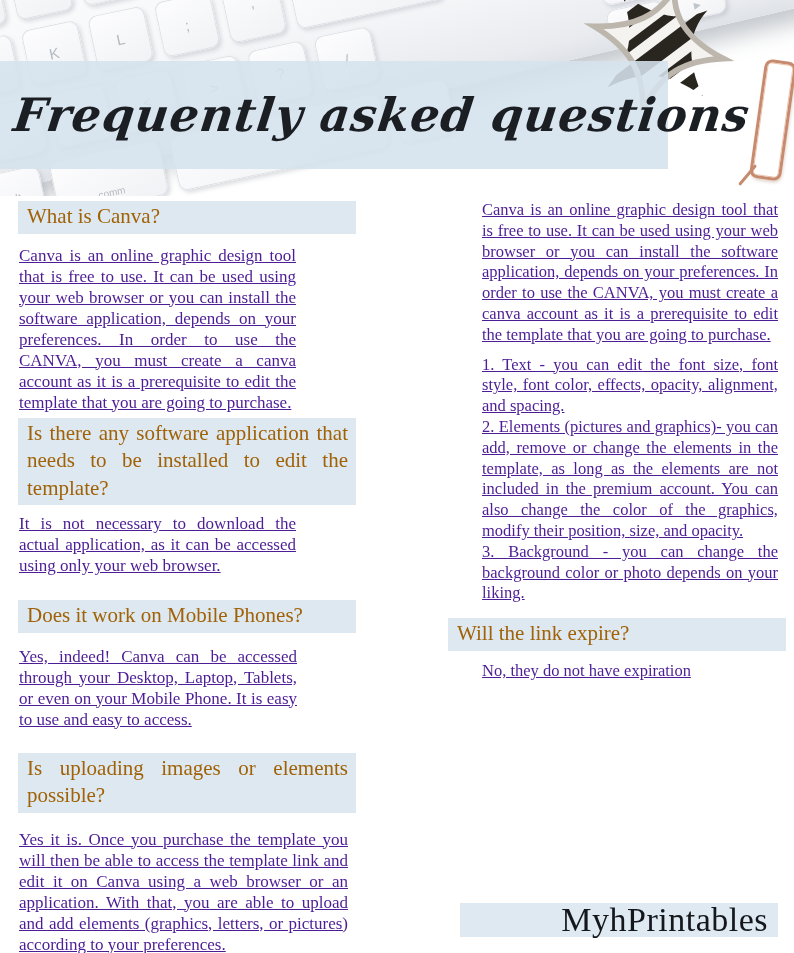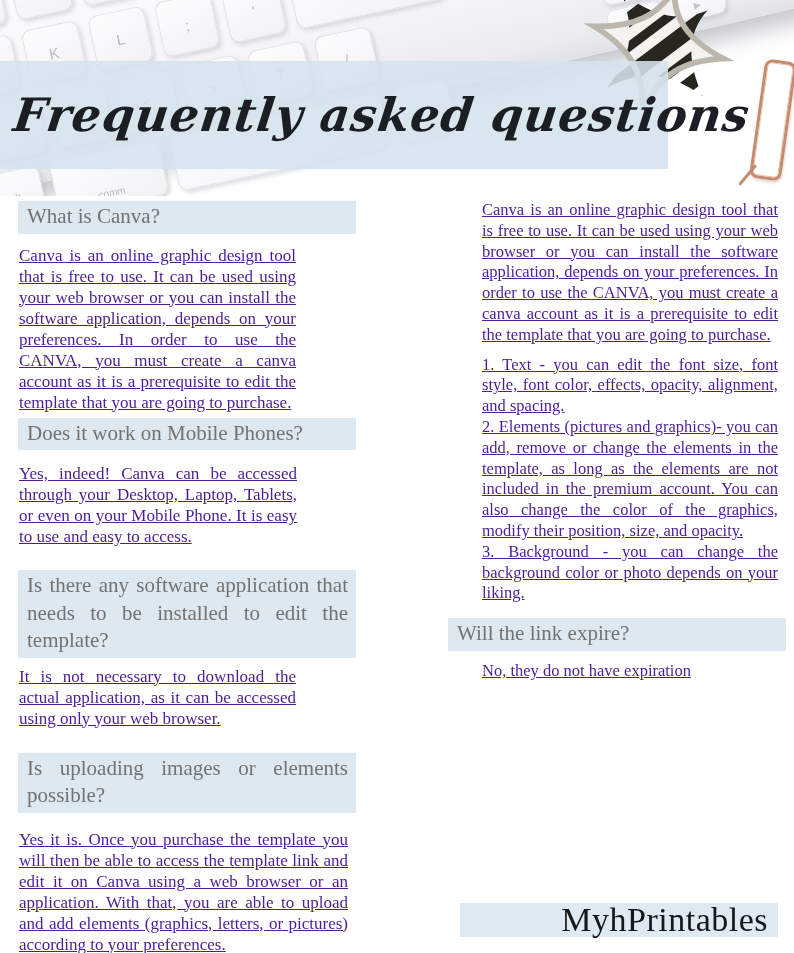--- a/index.html
+++ b/index.html
@@ -65,21 +65,21 @@
     font-size:46px; letter-spacing:1px; color:#1b1e23;
     transform:skewX(-7deg); white-space:nowrap;
   }
 
   
   .col { position:absolute; }
   .col-left  { left:18px;  top:201px; width:338px; }
   .col-right { left:448px; top:200px; width:338px; }
 
   .q {
-    background:#dde8f0; color:#737373;
+    background:#dde8f0; color:#a16207;
     font-size:21px; line-height:27.5px;
     padding:2px 8px 3px 9px;
     text-align:justify;
   }
   .a {
     color:#4c1d95; text-align:justify; white-space:pre-line;
     font-size:17px; line-height:21px; padding-left:1px;text-decoration:underline;
   }
   .col-right .a { font-size:16.5px; line-height:20.8px; margin-left:33px; width:297px; }
 
@@ -179,27 +179,27 @@
     <div class="banner">
       <div class="hero-title">Frequently asked questions</div>
     </div>
   </div>
 
   <div class="col col-left">
     <div class="qa" id="l1">
       <div class="q">What is Canva?</div>
       <div class="a">Canva is an online graphic design tool that is free to use. It can be used using your web browser or you can install the software application, depends on your preferences. In order to use the CANVA, you must create a canva account as it is a prerequisite to edit the template that you are going to purchase.</div>
     </div>
+    <div class="qa" id="l2">
+      <div class="q">Is there any software application that needs to be installed to edit the template?</div>
+      <div class="a">It is not necessary to download the actual application, as it can be accessed using only your web browser.</div>
+    </div>
     <div class="qa" id="l3">
       <div class="q">Does it work on Mobile Phones?</div>
       <div class="a">Yes, indeed! Canva can be accessed through your Desktop, Laptop, Tablets, or even on your Mobile Phone. It is easy to use and easy to access.</div>
-    </div>
-    <div class="qa" id="l2">
-      <div class="q">Is there any software application that needs to be installed to edit the template?</div>
-      <div class="a">It is not necessary to download the actual application, as it can be accessed using only your web browser.</div>
     </div>
     <div class="qa" id="l4">
       <div class="q">Is uploading images or elements possible?</div>
       <div class="a">Yes it is. Once you purchase the template you will then be able to access the template link and edit it on Canva using a web browser or an application. With that, you are able to upload and add elements (graphics, letters, or pictures) according to your preferences.</div>
     </div>
   </div>
 
   <div class="col col-right">
     <div class="qa" id="r1">
       <div class="a">Canva is an online graphic design tool that is free to use. It can be used using your web browser or you can install the software application, depends on your preferences. In order to use the CANVA, you must create a canva account as it is a prerequisite to edit the template that you are going to purchase.</div>

